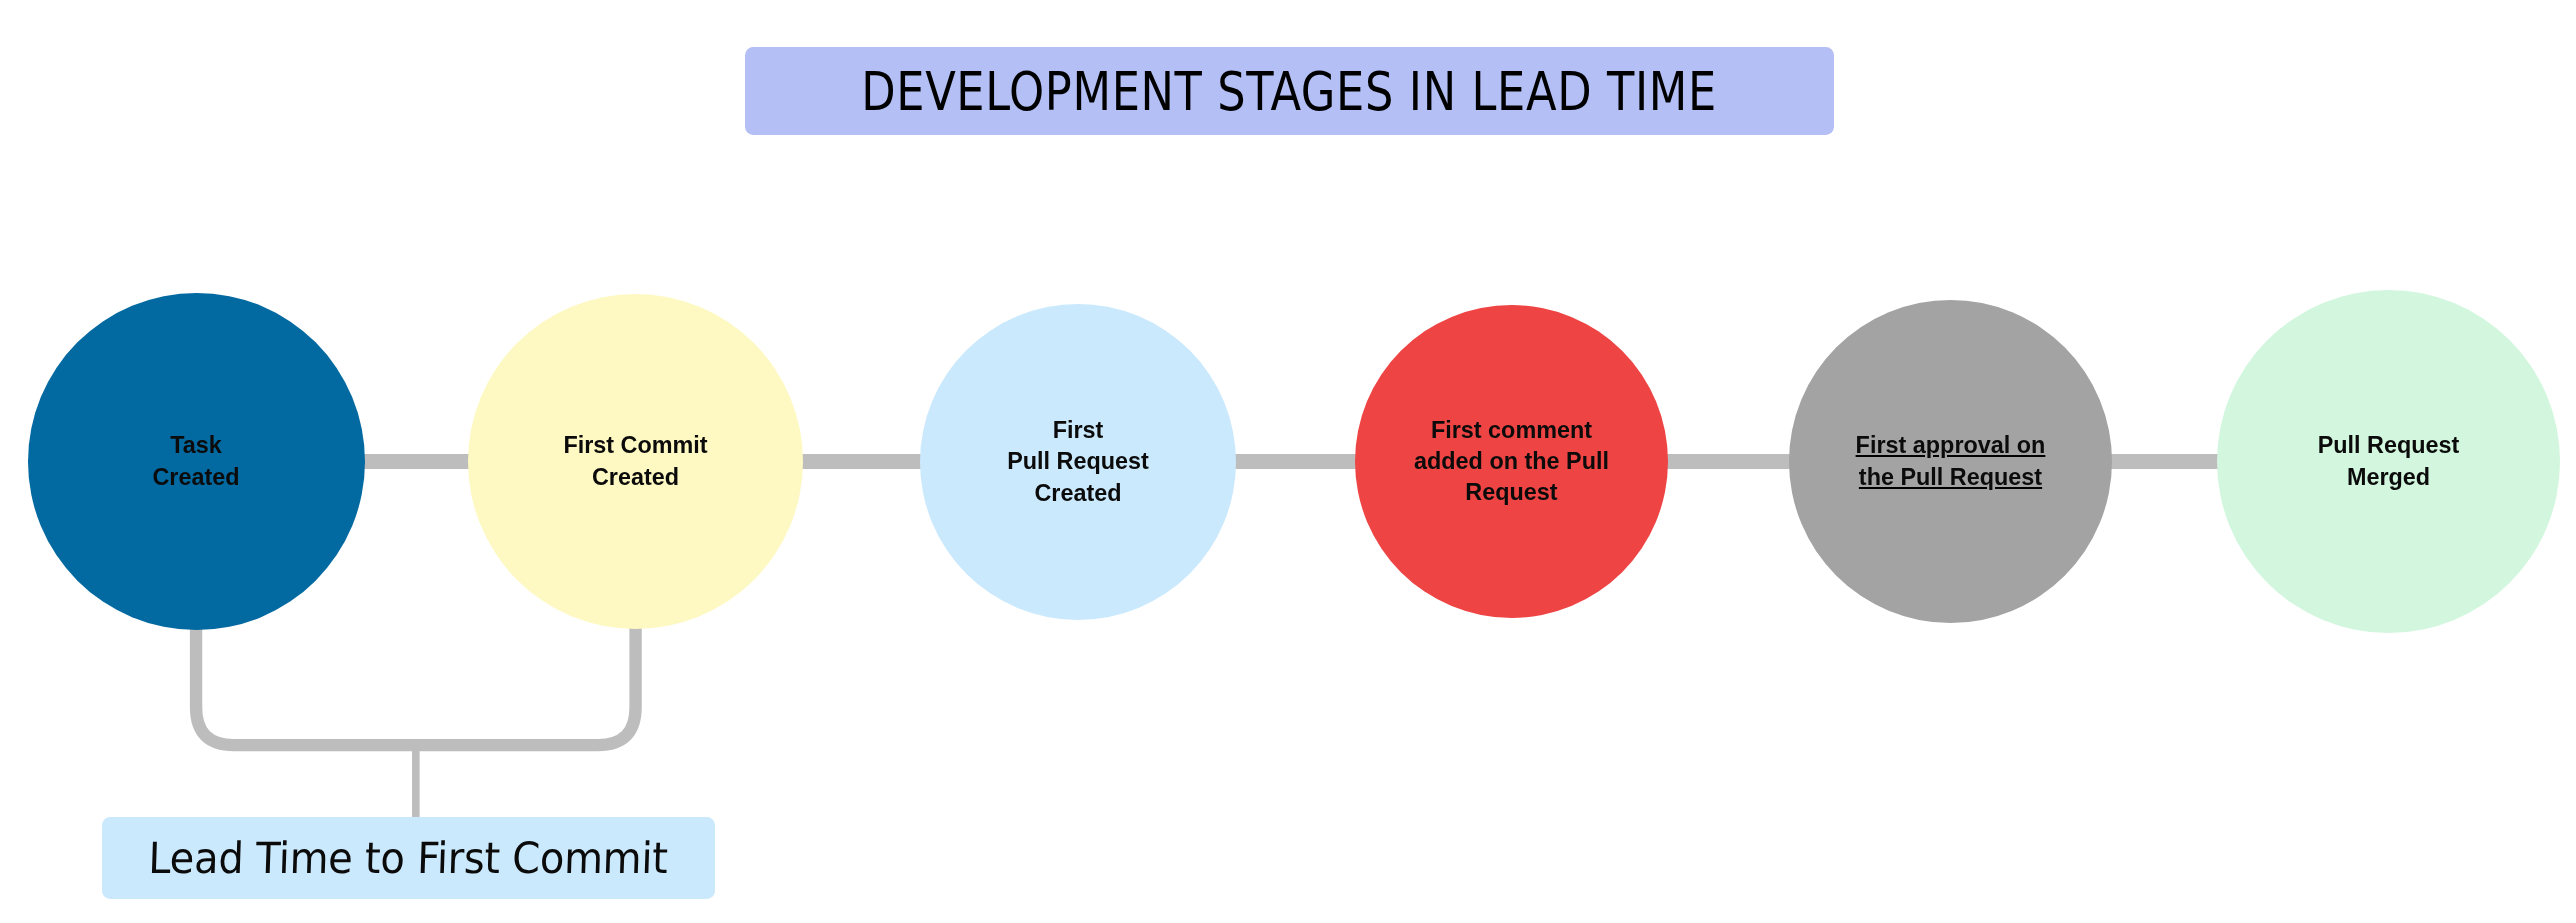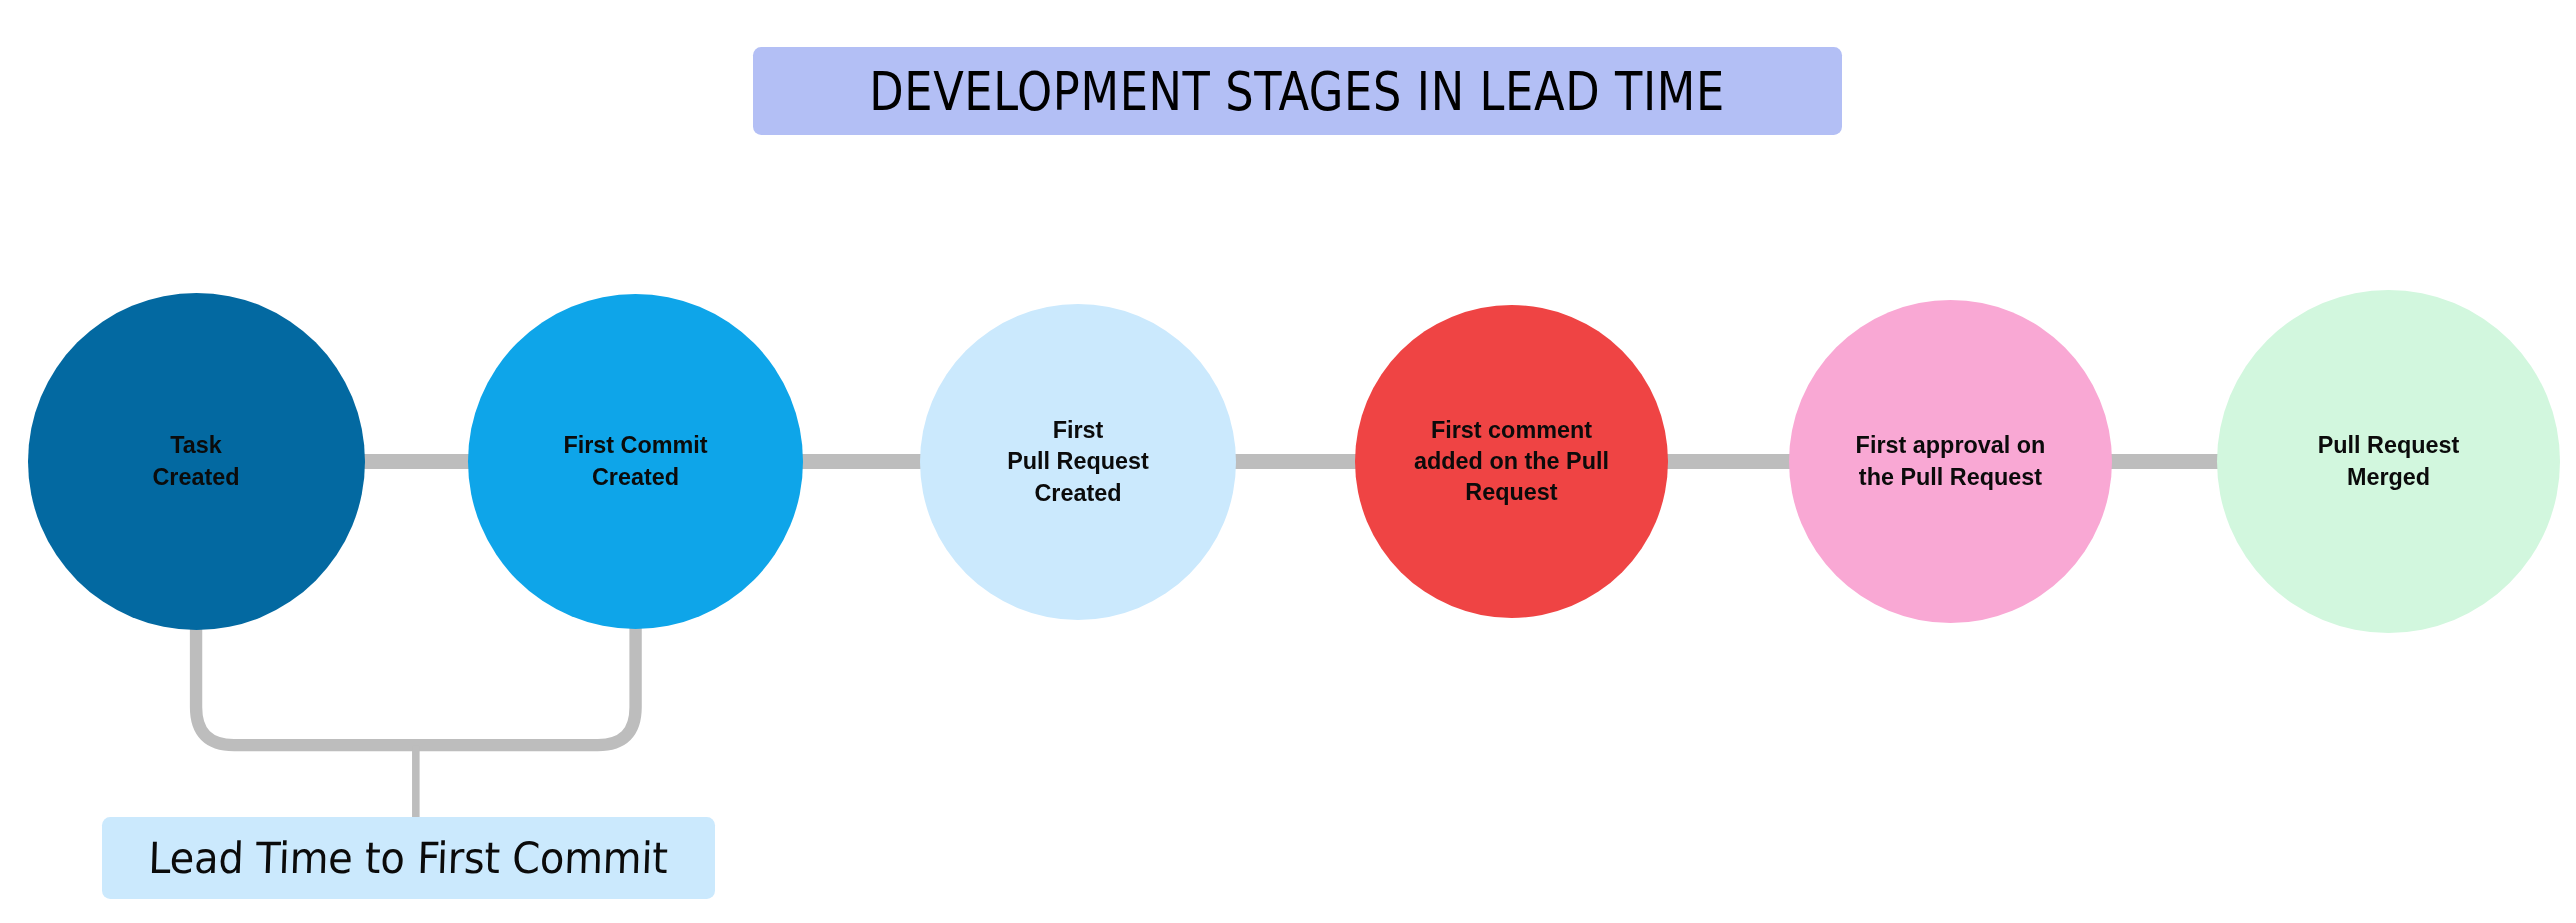--- a/index.html
+++ b/index.html
@@ -21,21 +21,20 @@
     left: 745px;
     top: 47px;
     width: 1089px;
     height: 88px;
     background: #b3bff5;
     border-radius: 8.2px;
     display: flex;
     align-items: center;
     justify-content: center;
     box-sizing: border-box;
-    margin-left: 8px;
   }
   #title-banner .title-text {
     font-family: "DejaVu Sans Condensed", "Liberation Sans Narrow", "Liberation Sans", sans-serif;
     font-size: 54px;
     font-weight: 400;
     letter-spacing: 0.7px;
     color: #000000;
     white-space: nowrap;
     transform: scaleX(0.92);
   }
@@ -129,35 +128,35 @@
   <div class="connector" style="left: 363px; width: 110px; top: 454px; background: rgb(189, 189, 189);"></div>
   <div class="connector" style="left: 800px; width: 124px; top: 454px; background: rgb(189, 189, 189);"></div>
   <div class="connector" style="left: 1235px; width: 122px; top: 454px; background: rgb(189, 189, 189);"></div>
   <div class="connector" style="left: 1666px; width: 126px; top: 454px; background: rgb(189, 189, 189);"></div>
   <div class="connector" style="left: 2110px; width: 109px; top: 454px; background: rgb(189, 189, 189);"></div>
 
   <div class="node-circle" style="left: 27.5px; top: 293px; width: 337px; height: 337px; background: #0369a1;">
     <span class="node-label">Task
 Created</span>
   </div>
-  <div class="node-circle" style="left: 468px; top: 294px; width: 335px; height: 335px; background: #0ea5e9;">
+  <div class="node-circle" style="left: 468px; top: 294px; width: 335px; height: 335px; background: #fef9c3;">
     <span class="node-label">First Commit
 Created</span>
   </div>
   <div class="node-circle" style="left: 920px; top: 304px; width: 316px; height: 316px; background: rgb(203, 233, 253);">
     <span class="node-label">First
 Pull Request
 Created</span>
   </div>
   <div class="node-circle" style="left: 1355px; top: 305px; width: 313px; height: 313px; background: #ef4444;">
     <span class="node-label">First comment
 added on the Pull
 Request</span>
   </div>
-  <div class="node-circle" style="left: 1789px; top: 300px; width: 323px; height: 323px; background: #f9a8d4;">
+  <div class="node-circle" style="left: 1789px; top: 300px; width: 323px; height: 323px; background: #a3a3a3; text-decoration: underline;">
     <span class="node-label">First approval on
 the Pull Request</span>
   </div>
   <div class="node-circle" style="left: 2217px; top: 290px; width: 343px; height: 343px; background: rgb(210, 247, 222);">
     <span class="node-label">Pull Request
 Merged</span>
   </div>
 </div>
 
 <div id="annotation-box" style="background: rgb(203, 233, 253);">

